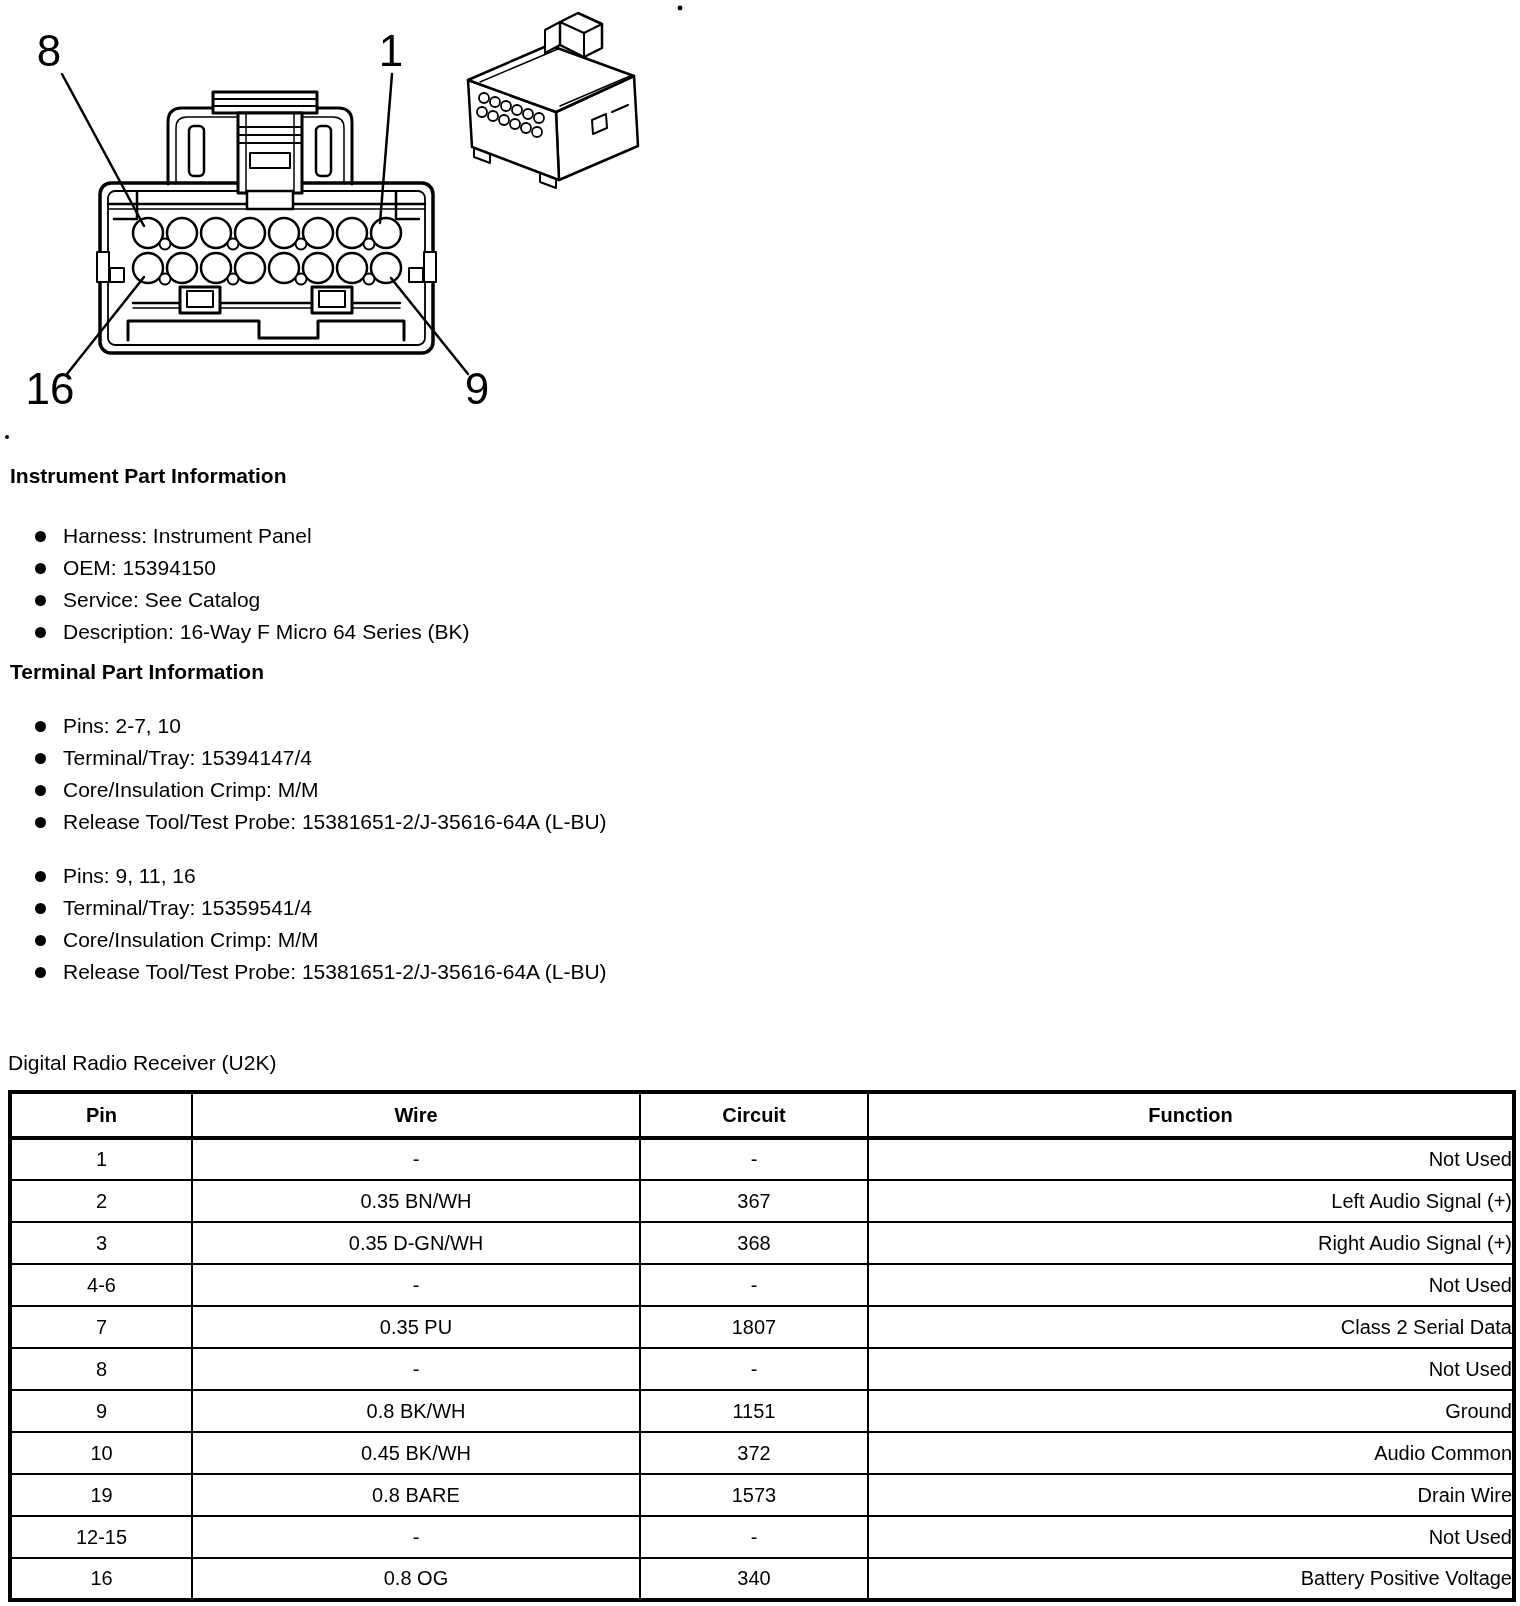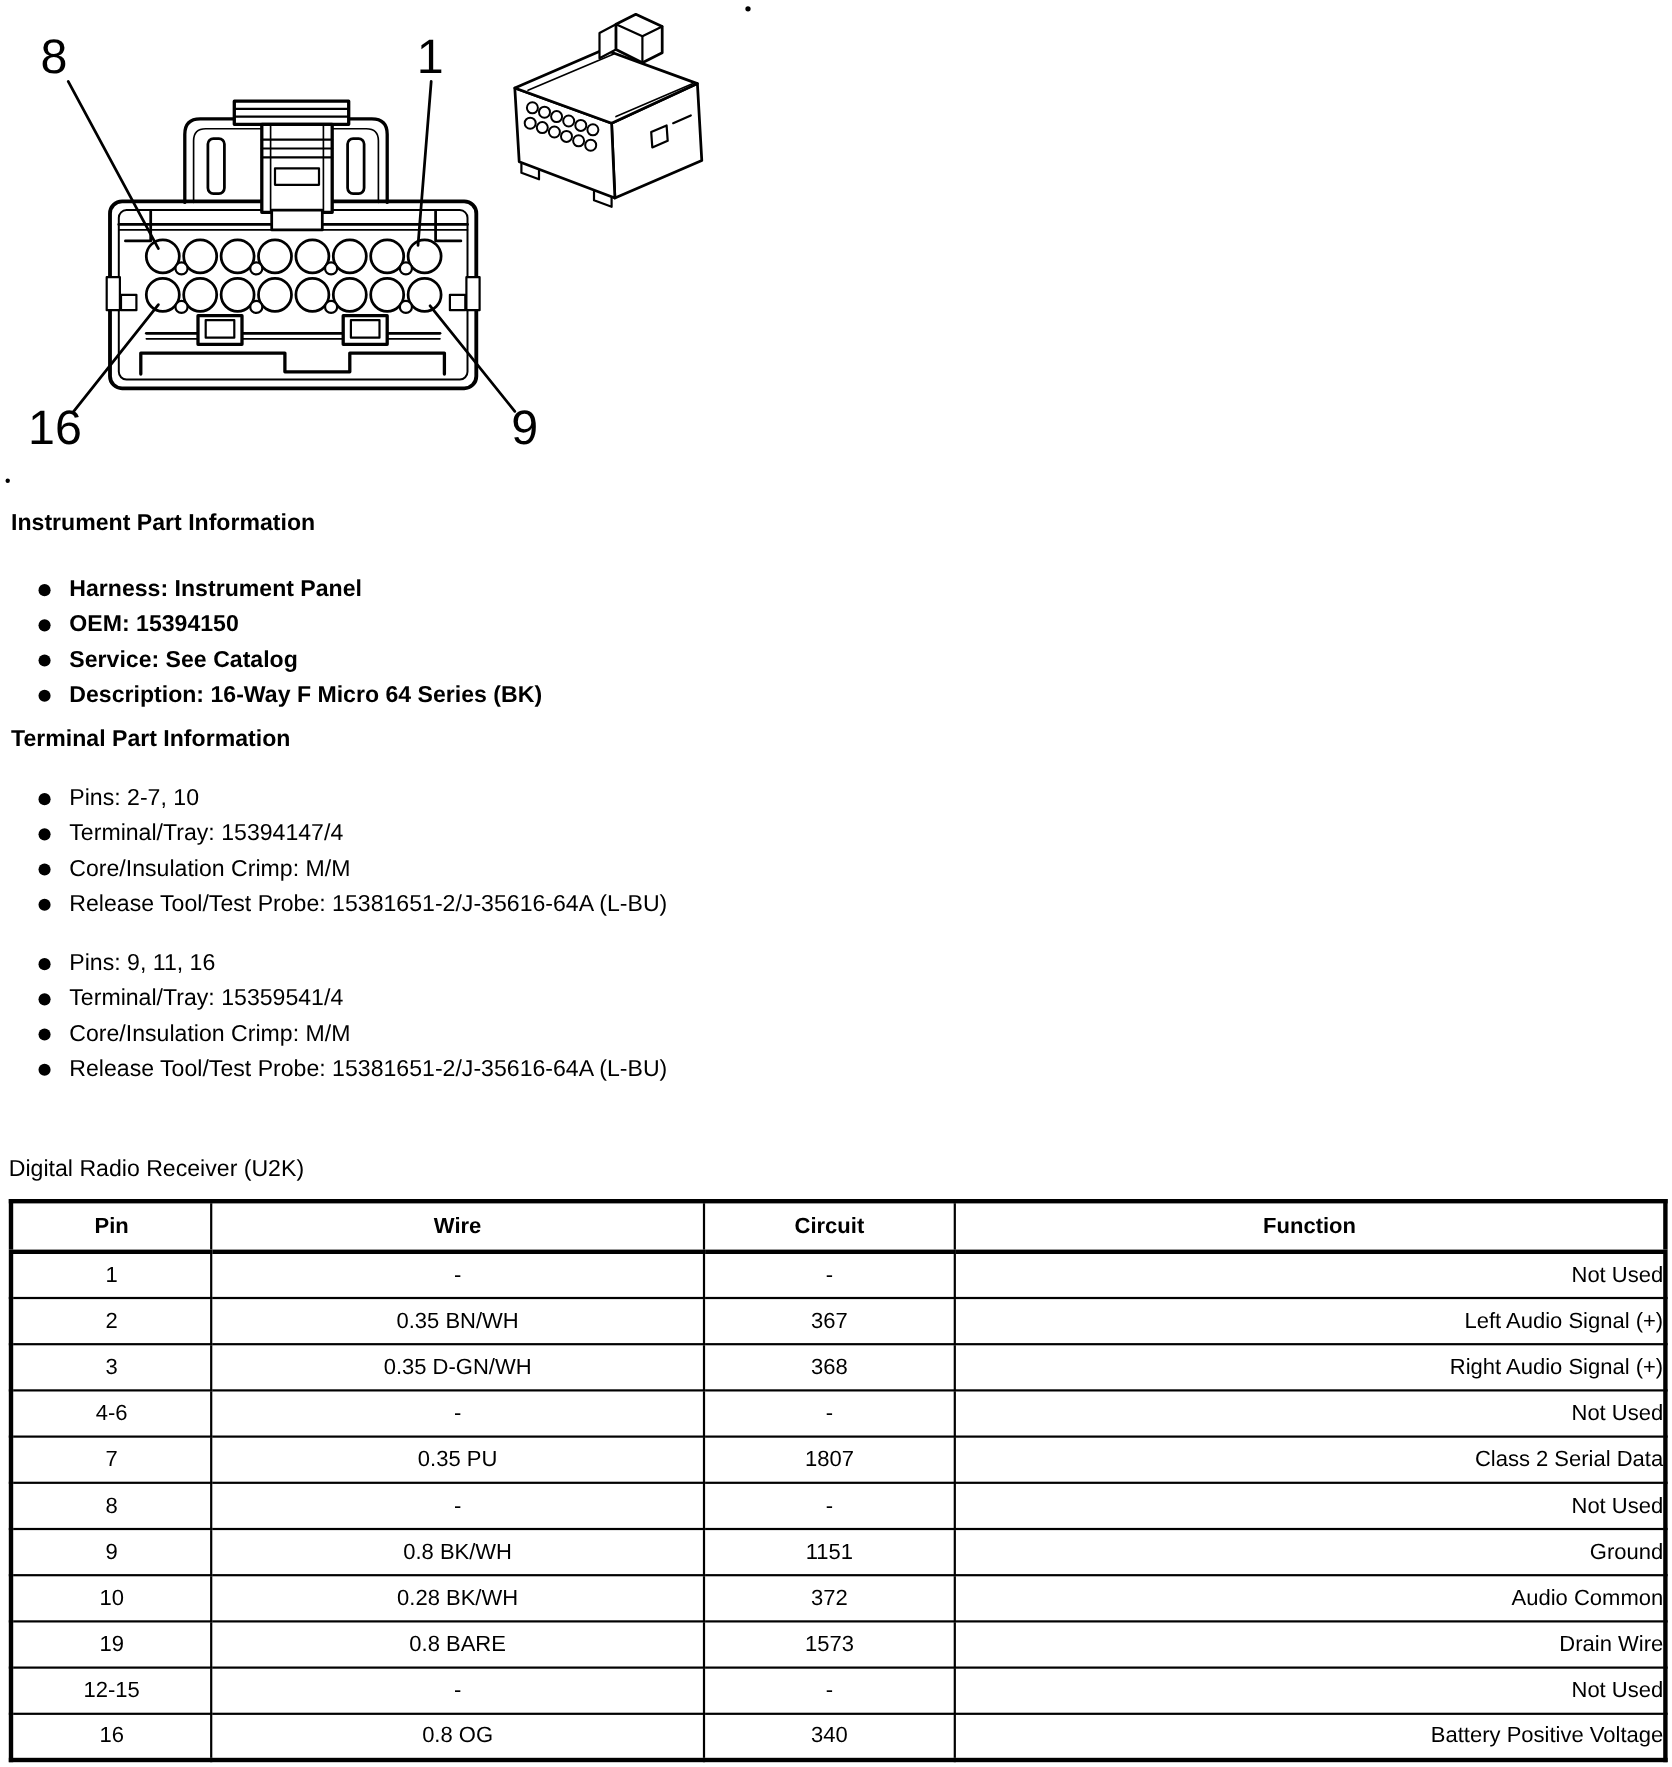--- a/index.html
+++ b/index.html
@@ -17,21 +17,21 @@
   .section-heading {
     font-size: 21px;
     font-weight: bold;
     line-height: 24px;
     margin-left: 10px;
   }
   .heading-connector { margin-top: 16px; }
   .heading-terminal { margin-top: 12px; }
 
   ul.bullets { list-style: none; margin-left: 35px; }
-  ul.bullets.first { margin-top: 32px; font-weight: bold; }
+  ul.bullets.first { margin-top: 32px; }
   ul.bullets.group-a { margin-top: 26px; }
   ul.bullets.group-b { margin-top: 22px; }
   ul.bullets li {
     position: relative;
     font-size: 21px;
     line-height: 32px;
     padding-left: 28px;
   }
   ul.bullets li::before {
     content: "";
@@ -299,21 +299,21 @@
         <td class="fn">Not Used</td>
       </tr>
       <tr>
         <td>9</td>
         <td>0.8 BK/WH</td>
         <td>1151</td>
         <td class="fn">Ground</td>
       </tr>
       <tr>
         <td>10</td>
-        <td>0.28 BK/WH</td>
+        <td>0.45 BK/WH</td>
         <td>372</td>
         <td class="fn">Audio Common</td>
       </tr>
       <tr>
         <td>19</td>
         <td>0.8 BARE</td>
         <td>1573</td>
         <td class="fn">Drain Wire</td>
       </tr>
       <tr>

